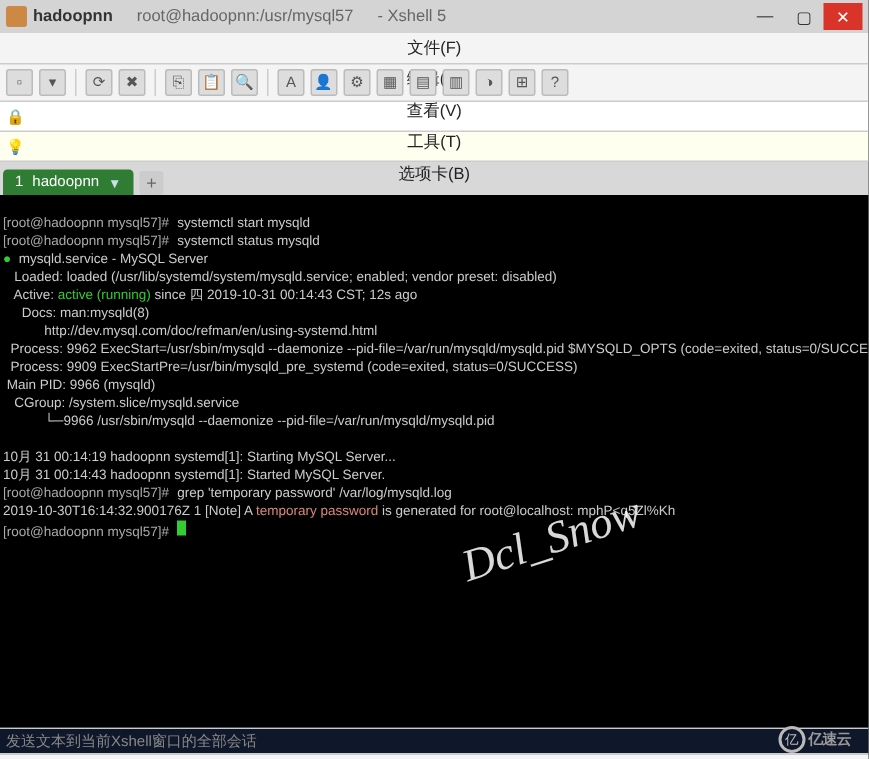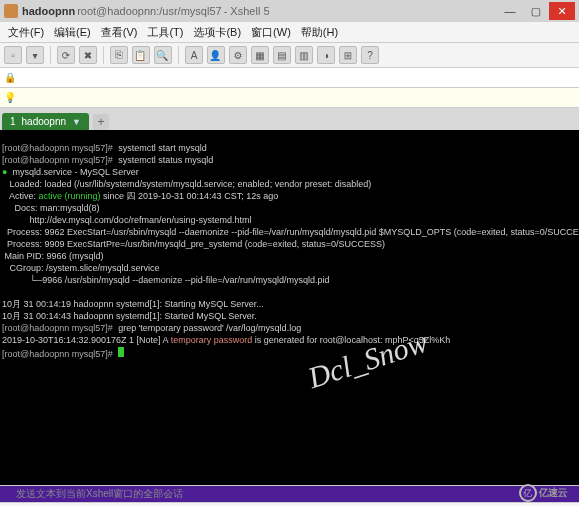--- a/index.html
+++ b/index.html
@@ -1,26 +1,26 @@
 <!DOCTYPE html>
 <html><head>
 <meta charset="utf-8">
 <style>
 * { margin: 0; padding: 0; box-sizing: border-box; font-family: "Microsoft YaHei", SimSun, Arial, sans-serif; }
 body { width: 579px; height: 506px; background: #e8e8e8; overflow: hidden; position: relative; }
 
 .titlebar { height: 22px; background: #d4d4d4; display: flex; align-items: center; padding: 0 4px; font-size: 11px; }
 .titlebar .icon { width: 14px; height: 14px; background: #c84; border-radius: 2px; margin-right: 4px; display:inline-block; }
 .titlebar .title1 { font-weight: bold; color: #333; }
-.titlebar .title2 { color: #666; margin-left: 2px; }
+.titlebar .title2 { color: #666; margin-left: 16px; }
 .titlebar .wbtns { margin-left: auto; display: flex; gap: 0; }
 .titlebar .wbtns div { width: 26px; height: 18px; display: flex; align-items: center; justify-content: center; font-size: 11px; color: #333; }
 .titlebar .wbtns .close { background: #d9342a; color: #fff; }
 
-.menubar { height: 20px; background: #f4f4f4; display: flex; align-items: center; font-size: 11px; padding: 0 4px; gap: 2px; }
+.menubar { height: 20px; background: #f4f4f4; display: flex; align-items: center; font-size: 11px; padding: 0 4px; gap: 2px; flex-direction: column; }
 .menubar span { padding: 2px 4px; color: #222; }
 
 .toolbar { height: 26px; background: #f4f4f4; border-top: 1px solid #ccc; border-bottom: 1px solid #ccc; display: flex; align-items: center; padding: 0 4px; gap: 4px; }
 .toolbar .tb { width: 18px; height: 18px; background: #ddd; border: 1px solid #bbb; border-radius: 2px; font-size: 10px; display:flex; align-items:center; justify-content:center; color:#555; }
 .toolbar .sep { width:1px; height:18px; background:#ccc; margin:0 2px; }
 
 .addrbar { height: 20px; background: #fff; border-bottom: 1px solid #ccc; display: flex; align-items: center; font-size: 10px; padding: 0 4px; color: #555; }
 .addrbar .lock { color:#888; margin-right:4px; }
 
 .tipbar { height: 20px; background: #fffff0; border-bottom: 1px solid #ccc; display: flex; align-items: center; font-size: 10px; padding: 0 4px; color: #666; }
@@ -33,21 +33,21 @@
 
 .terminal { background:#000; color:#ccc; font-family: Consolas, "Courier New", monospace; font-size: 9px; line-height: 11px; height: 355px; padding: 2px; white-space: pre; overflow: hidden; position: relative; }
 .terminal .p { color:#ccc;margin-top:47px; }
 .terminal .pr { color:#aaa; }
 .terminal .grn { color:#3c3; }
 .terminal .org { color:#d87; }
 .terminal .cursor { display:inline-block; width:6px; height:10px; background:#3c3; }
 
 .watermark { position:absolute; bottom:120px; right:150px; color:#fff; font-size:30px; font-style:italic; font-family: "Brush Script MT", cursive; transform: rotate(-18deg); opacity:0.85; pointer-events:none; }
 
-.inputhint { height: 18px; background:#4c1d95; font-size:10px; color:#888; padding: 2px 16px; border-top:1px solid #ccc; border-bottom:1px solid #ccc; display:flex; align-items:center; }
+.inputhint { height: 18px; background:#0f172a; font-size:10px; color:#888; padding: 2px 4px; border-top:1px solid #ccc; border-bottom:1px solid #ccc; display:flex; align-items:center; }
 
 .statusbar { height: 22px; background:#f4f4f4; display:flex; align-items:center; font-size:10px; color:#333; padding:0 4px; }
 
 .brandlogo { position:absolute; right:8px; bottom:2px; width:56px; height:22px; display:flex; align-items:center; justify-content:center; gap:2px; }
 .brandlogo .circ { width:18px; height:18px; border:2px solid #bbb; border-radius:50%; display:flex; align-items:center; justify-content:center; font-size:9px; color:#bbb; }
 .brandlogo .txt { font-size:10px; color:#999; font-weight:bold; letter-spacing:-0.5px; }
 </style>
 </head>
 <body>
 

